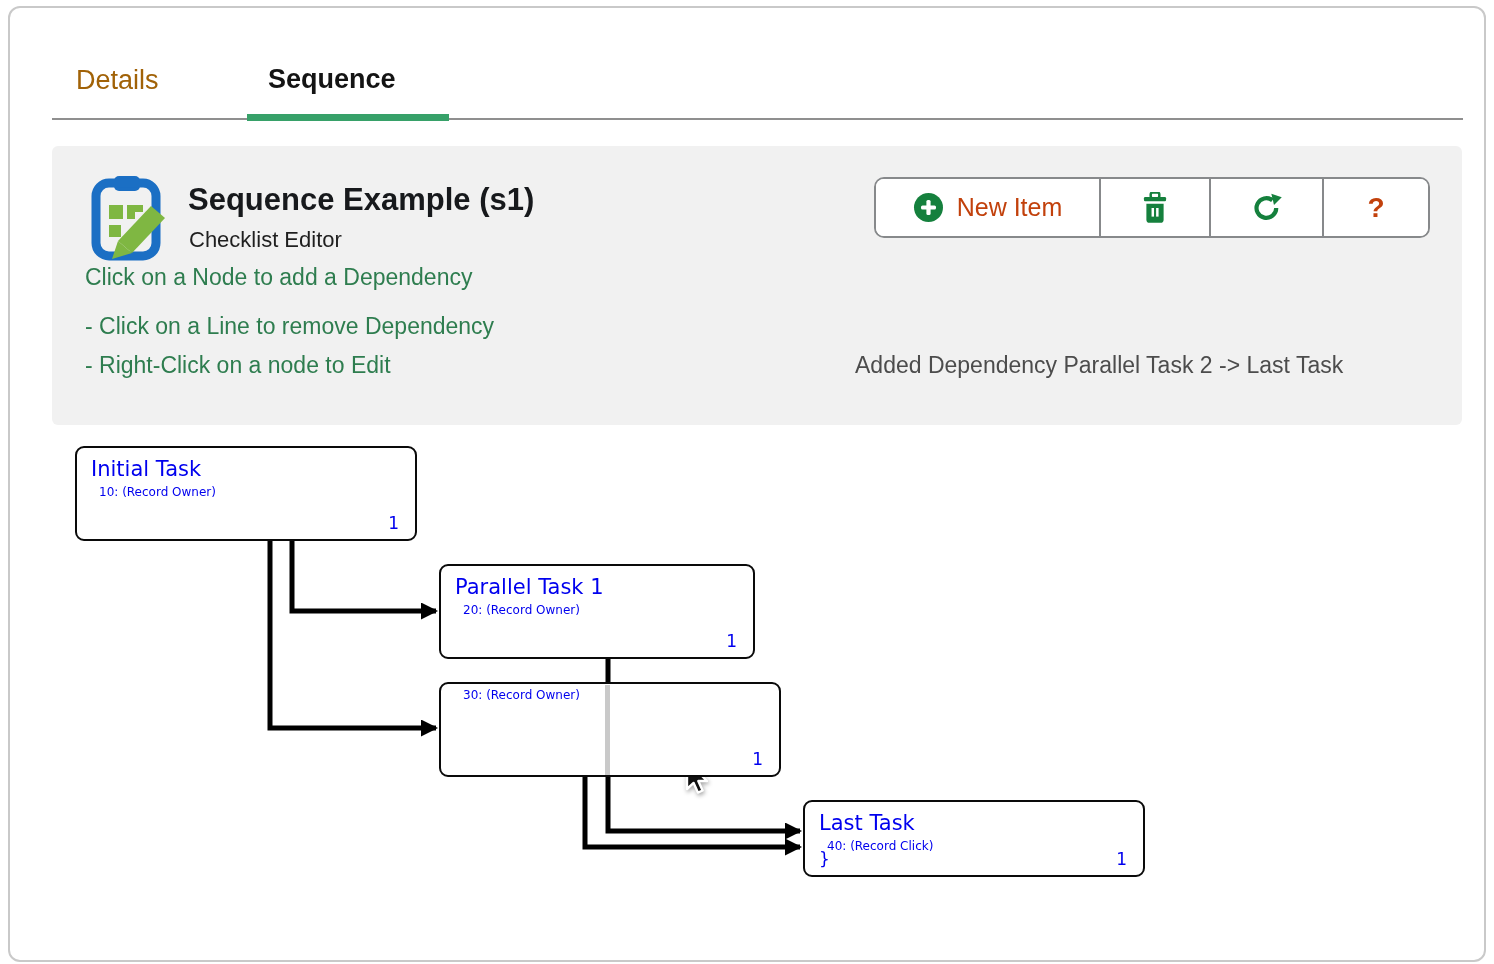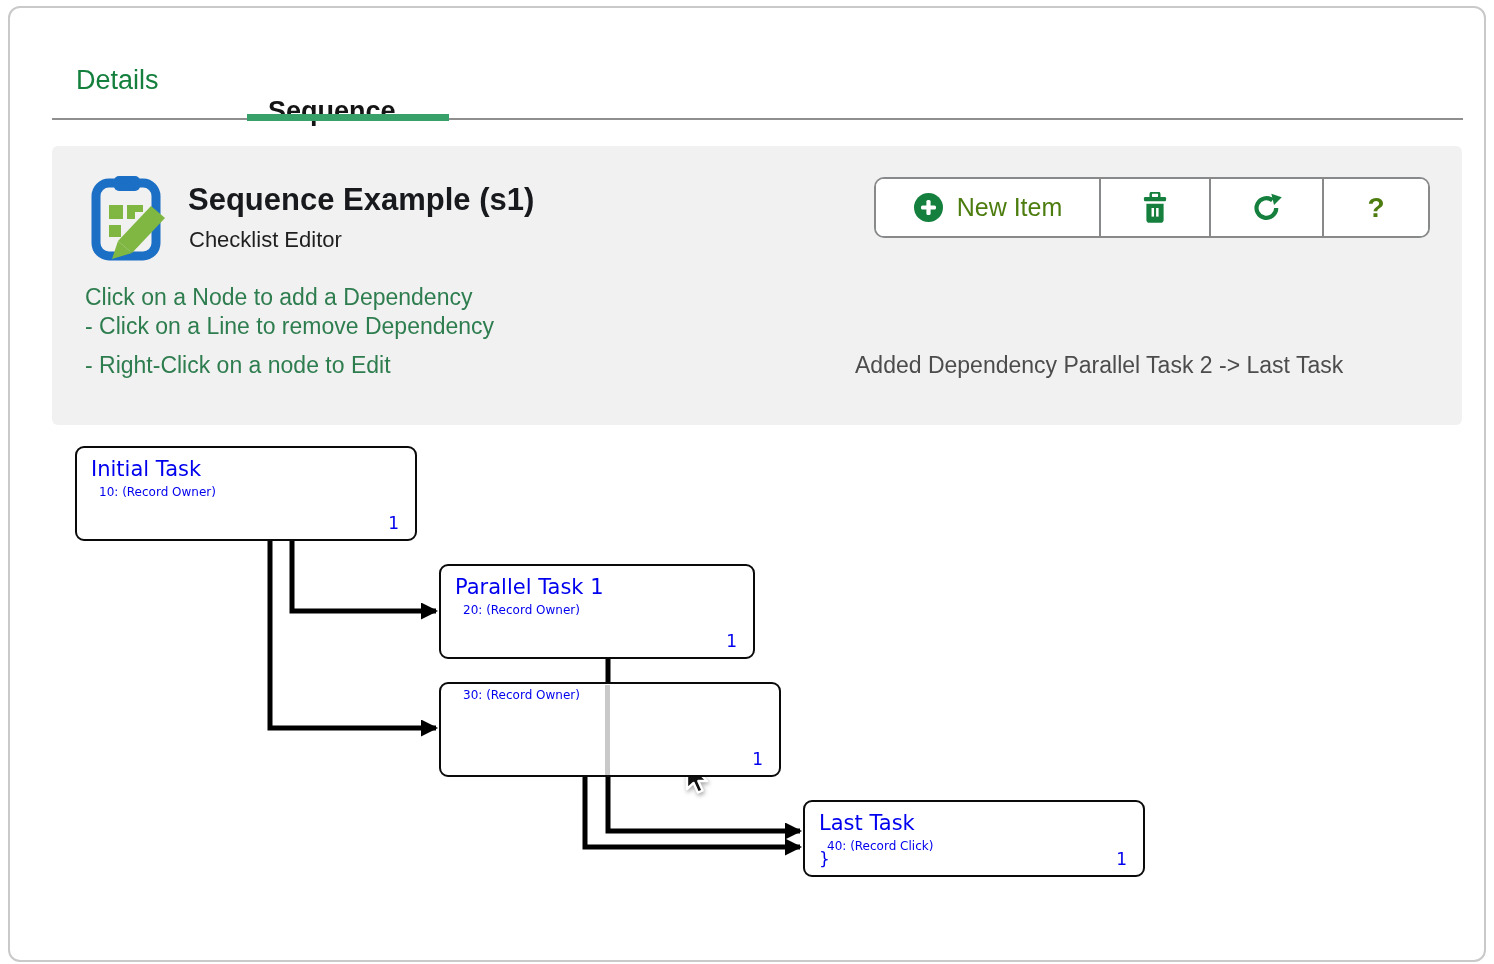--- a/index.html
+++ b/index.html
@@ -3,43 +3,43 @@
 <meta charset="utf-8">
 <style>
   * { margin:0; padding:0; box-sizing:border-box; }
   html,body { background:#fff; }
   .page { position:relative; width:1494px; height:964px; overflow:hidden;
           font-family:"Liberation Sans", sans-serif; background:#fff; }
   .card { position:absolute; left:8px; top:6px; width:1478px; height:956px;
           border:2px solid #c9c9c9; border-radius:12px; background:#fff; }
 
   
-  .tab { position:absolute; font-size:27px; color:#15803d; cursor:pointer; }
+  .tab { position:absolute; font-size:27px; color:#a16207; cursor:pointer; }
   .tab.details { left:66px; top:57px; }
-  .tab.sequence { left:258px; top:56px; font-weight:700; color:#141414;margin-top:32px; }
+  .tab.sequence { left:258px; top:56px; font-weight:700; color:#141414; }
   .tab-line { position:absolute; left:42px; top:110px; width:1411px; height:2px; background:#8f8f8f; }
   .tab-underline { position:absolute; left:237px; top:106px; width:202px; height:7px; background:#37a169; }
 
   
   .panel { position:absolute; left:42px; top:138px; width:1410px; height:279px;
            background:#f1f1f1; border-radius:6px; }
   .hdr-icon { position:absolute; left:75px; top:166px; }
   .hdr-title { position:absolute; left:178px; top:174px; font-size:31px; font-weight:700; color:#17191c; }
   .hdr-sub { position:absolute; left:179px; top:219px; font-size:22px; color:#1f1f1f; }
   .instr { position:absolute; left:75px; font-size:23px; color:#2e7d4f; }
-  .instr.l1 { top:276px; } .instr.l2 { top:305px; } .instr.l3 { top:344px; }
+  .instr.l1 { top:256px; } .instr.l2 { top:305px; } .instr.l3 { top:344px; }
   .status { position:absolute; left:845px; top:344px; width:575px; 
             font-size:23px; color:#4c4c4c; }
 
   
   .toolbar { position:absolute; left:864px; top:169px; height:61px; display:flex;
              background:#fff; border:2px solid #87898b; border-radius:10px; overflow:hidden; }
   .tb-btn { display:flex; align-items:center; justify-content:center; gap:13px;
             background:#fff; border:none; border-left:2px solid #87898b;
-            color:#4d7c0f; font-family:"Liberation Sans",sans-serif;
+            color:#c2410c; font-family:"Liberation Sans",sans-serif;
             font-size:25px; cursor:pointer; }
   .tb-btn:first-child { border-left:none; }
   .tb-new { width:223px; } .tb-trash { width:110px; } .tb-refresh { width:113px; }
   .tb-help { width:106px; font-size:28px; font-weight:700; }
 
   
   .diagram { position:absolute; left:0; top:0; width:1494px; height:964px; }
   #edge-svg { position:absolute; left:0; top:0; width:1494px; height:964px; }
   .edge { stroke:#000; stroke-width:5; fill:none; }
   .node { position:absolute; background:#fff; border:2.5px solid #0a0a0a; border-radius:9px;

